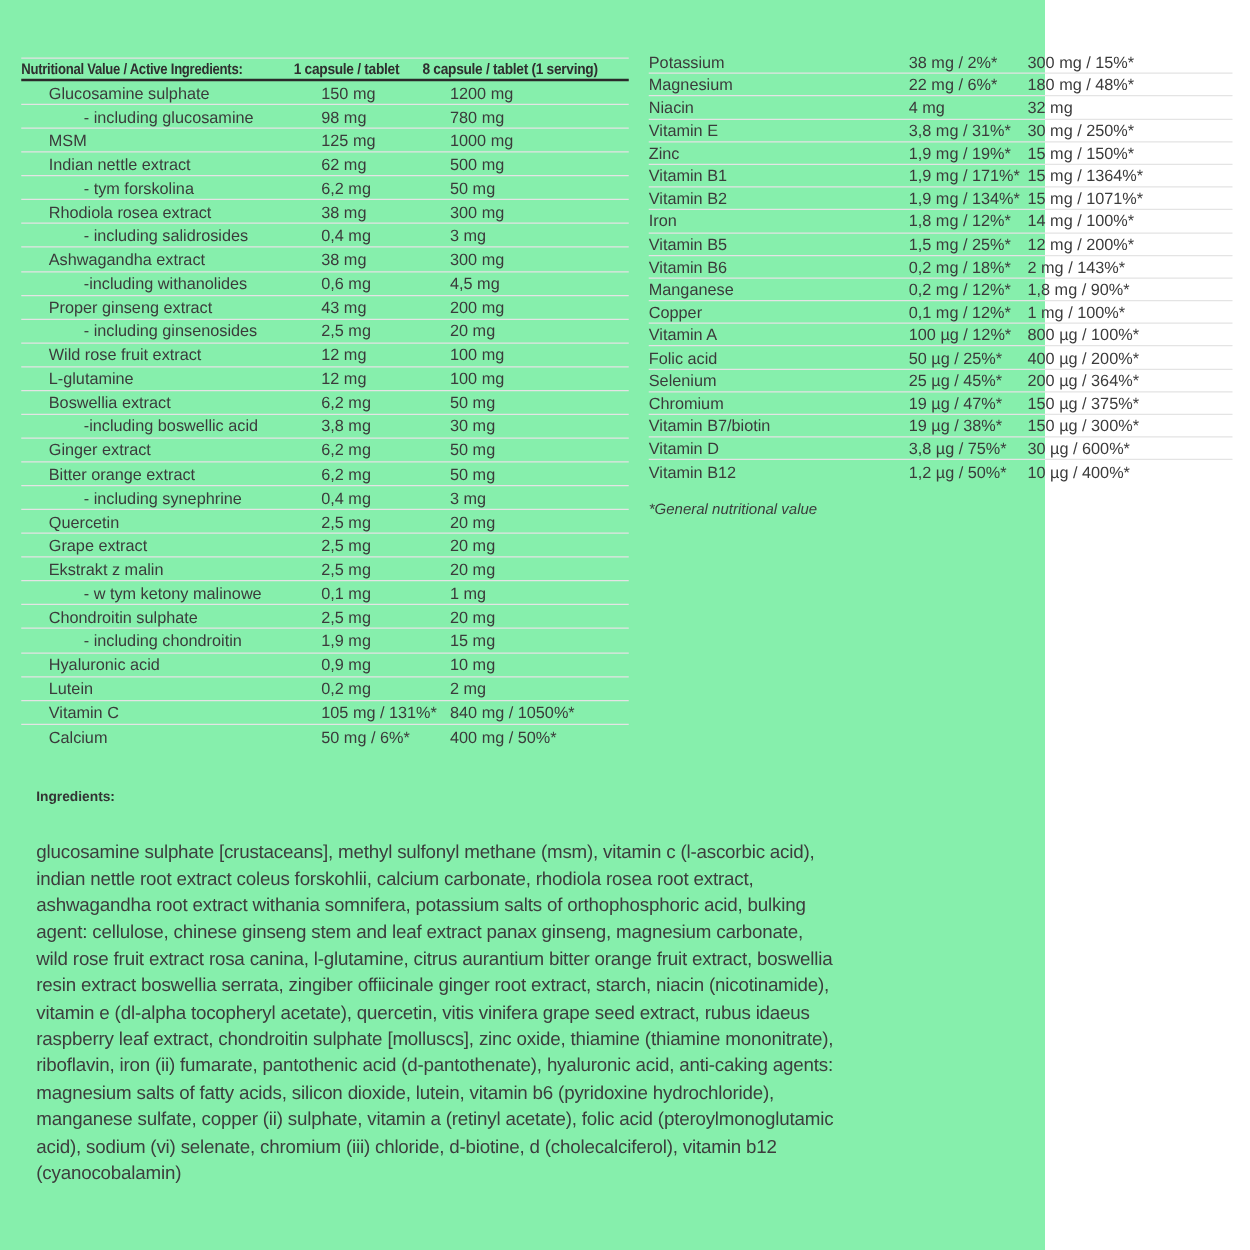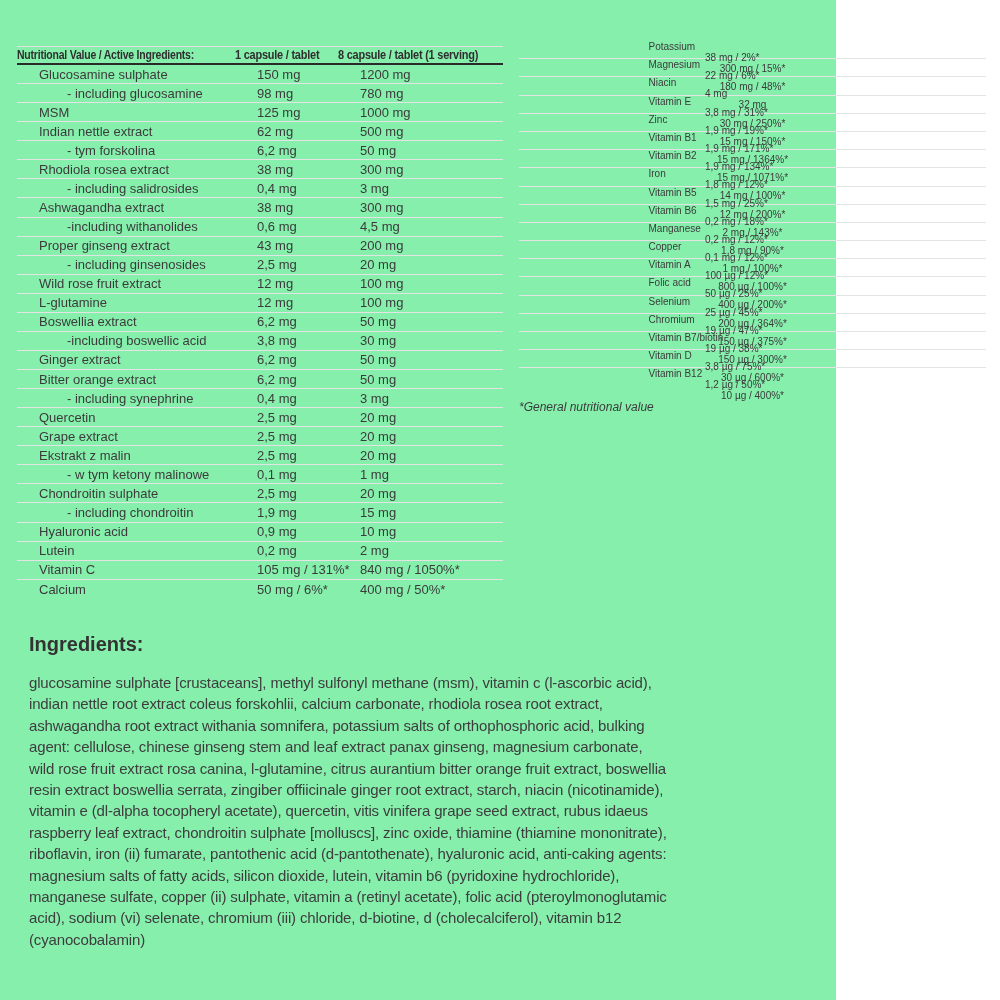--- a/index.html
+++ b/index.html
@@ -35,37 +35,37 @@
   .h0 { left: 0; transform: translateY(-50%) scaleX(0.86); }
   .h1 { left: 218px; }
   .h2 { left: 321px; }
 
   .trow {
     display: flex; align-items: center;
     border-bottom: 1px solid #e4e4e4;
   }
   .tbody .trow:last-child { border-bottom: none; }
   .left  .trow { height: 19.07px; font-size: 13px; }
-  .right .trow { height: 18.2px;  font-size: 10px; flex-direction: column; }
+  .right .trow { height: 18.2px;  font-size: 13px; }
 
   .cell { white-space: nowrap; overflow: visible; }
   .left  .c0 { width: 218px; margin-left: 22px; } .left  .c1 { width: 103px; } .left  .c2 { flex: 1; }
   .right .c0 { width: 208px; } .right .c1 { width: 95px;  } .right .c2 { flex: 1; }
   .trow.sub .c0 { padding-left: 28px; }
 
   .footnote {
     margin-top: 13px;
     font-size: 12px; font-style: italic; color: #3b3b3b;
   }
 
   
   .ingredients { position: absolute; left: 29px; top: 632px; width: 640px; }
   .ingredients h2 {
-    font-size: 20px; font-weight: 700; line-height: 1.2;
-    color: #333333; margin-bottom: 16px;
+    font-size: 11px; font-weight: 700; line-height: 1.2;
+    color: #333333; margin-bottom: 26px;
   }
   .ingredients p {
     font-size: 15px; line-height: 21.4px;
     letter-spacing: -0.15px; color: #3d3d3d;
   }
 </style>
 </head>
 <body>
 
 <div class="sheet">

